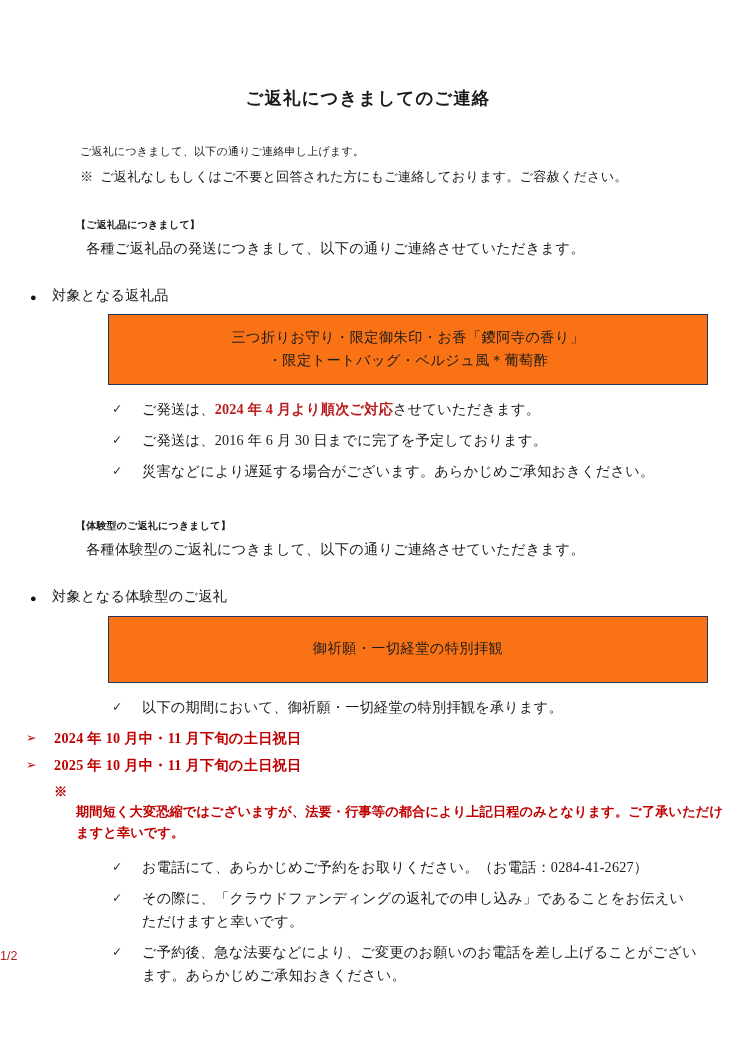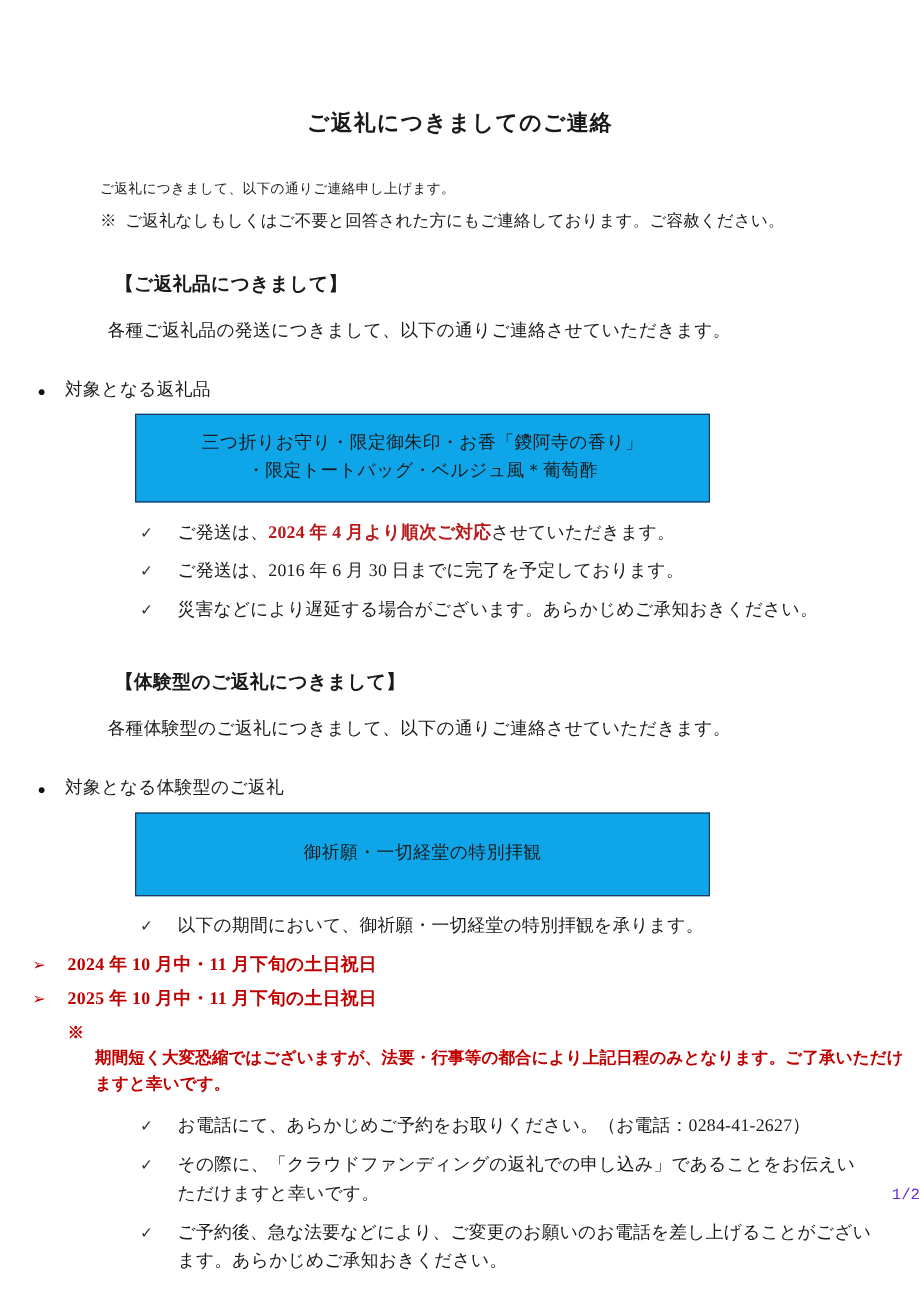--- a/index.html
+++ b/index.html
@@ -52,24 +52,24 @@
     font-size: 13.2px;
     letter-spacing: 0.01em;
   }
 
   
   .section {
     padding-left: 76px;
     padding-right: 50px;
   }
   .section-heading {
-    font-size: 15px;
-    font-weight: bold;
-    letter-spacing: 0.02em;
-    margin: 16px;
+    font-size: 10px;
+    font-weight: bold;
+    letter-spacing: 0.02em;
+    margin: 0;
     line-height: 1.4;
   }
   .section-sub {
     font-size: 14.2px;
     letter-spacing: 0.02em;
     margin: 6px 0 0 0;
     padding-left: 10px;
     line-height: 1.5;
   }
   .sec1 { margin-top: 30px; }
@@ -93,24 +93,24 @@
   .round-bullet-label {
     font-size: 14.2px;
     letter-spacing: 0.02em;
     line-height: 1.5;
   }
 
   
   .framed-box {
     border: 1.4px solid #1f3864;
     margin: 8px 12px 0 108px;
-    width: 460px;
+    width: 600px;
     padding: 11px 10px 12px 10px;
     text-align: center;
-    background: #0ea5e9;
+    background: #f97316;
   }
   .framed-box .box-line {
     font-size: 14.2px;
     letter-spacing: 0.03em;
     line-height: 1.62;
   }
   .framed-box.tall {
     padding: 20px 10px 22px 10px;
   }
 
@@ -201,24 +201,24 @@
     text-indent: 0;
     margin-top: 20px;
   }
 
   
   .page-footer {
     position: absolute;
     bottom: 78px;
     left: 0;
     width: 100%;
-    text-align: right;
+    text-align: left;
     font-size: 12.5px;
-    color: #6d28d9;
-    font-family: Liberation Mono, monospace;
+    color: #b91c1c;
+    font-family: Liberation Sans, sans-serif;
   }
 </style>
 </head>
 <body>
 
 <div class="page">
 
   <h1 class="doc-title">ご返礼につきましてのご連絡</h1>
 
   <div class="intro-block">

